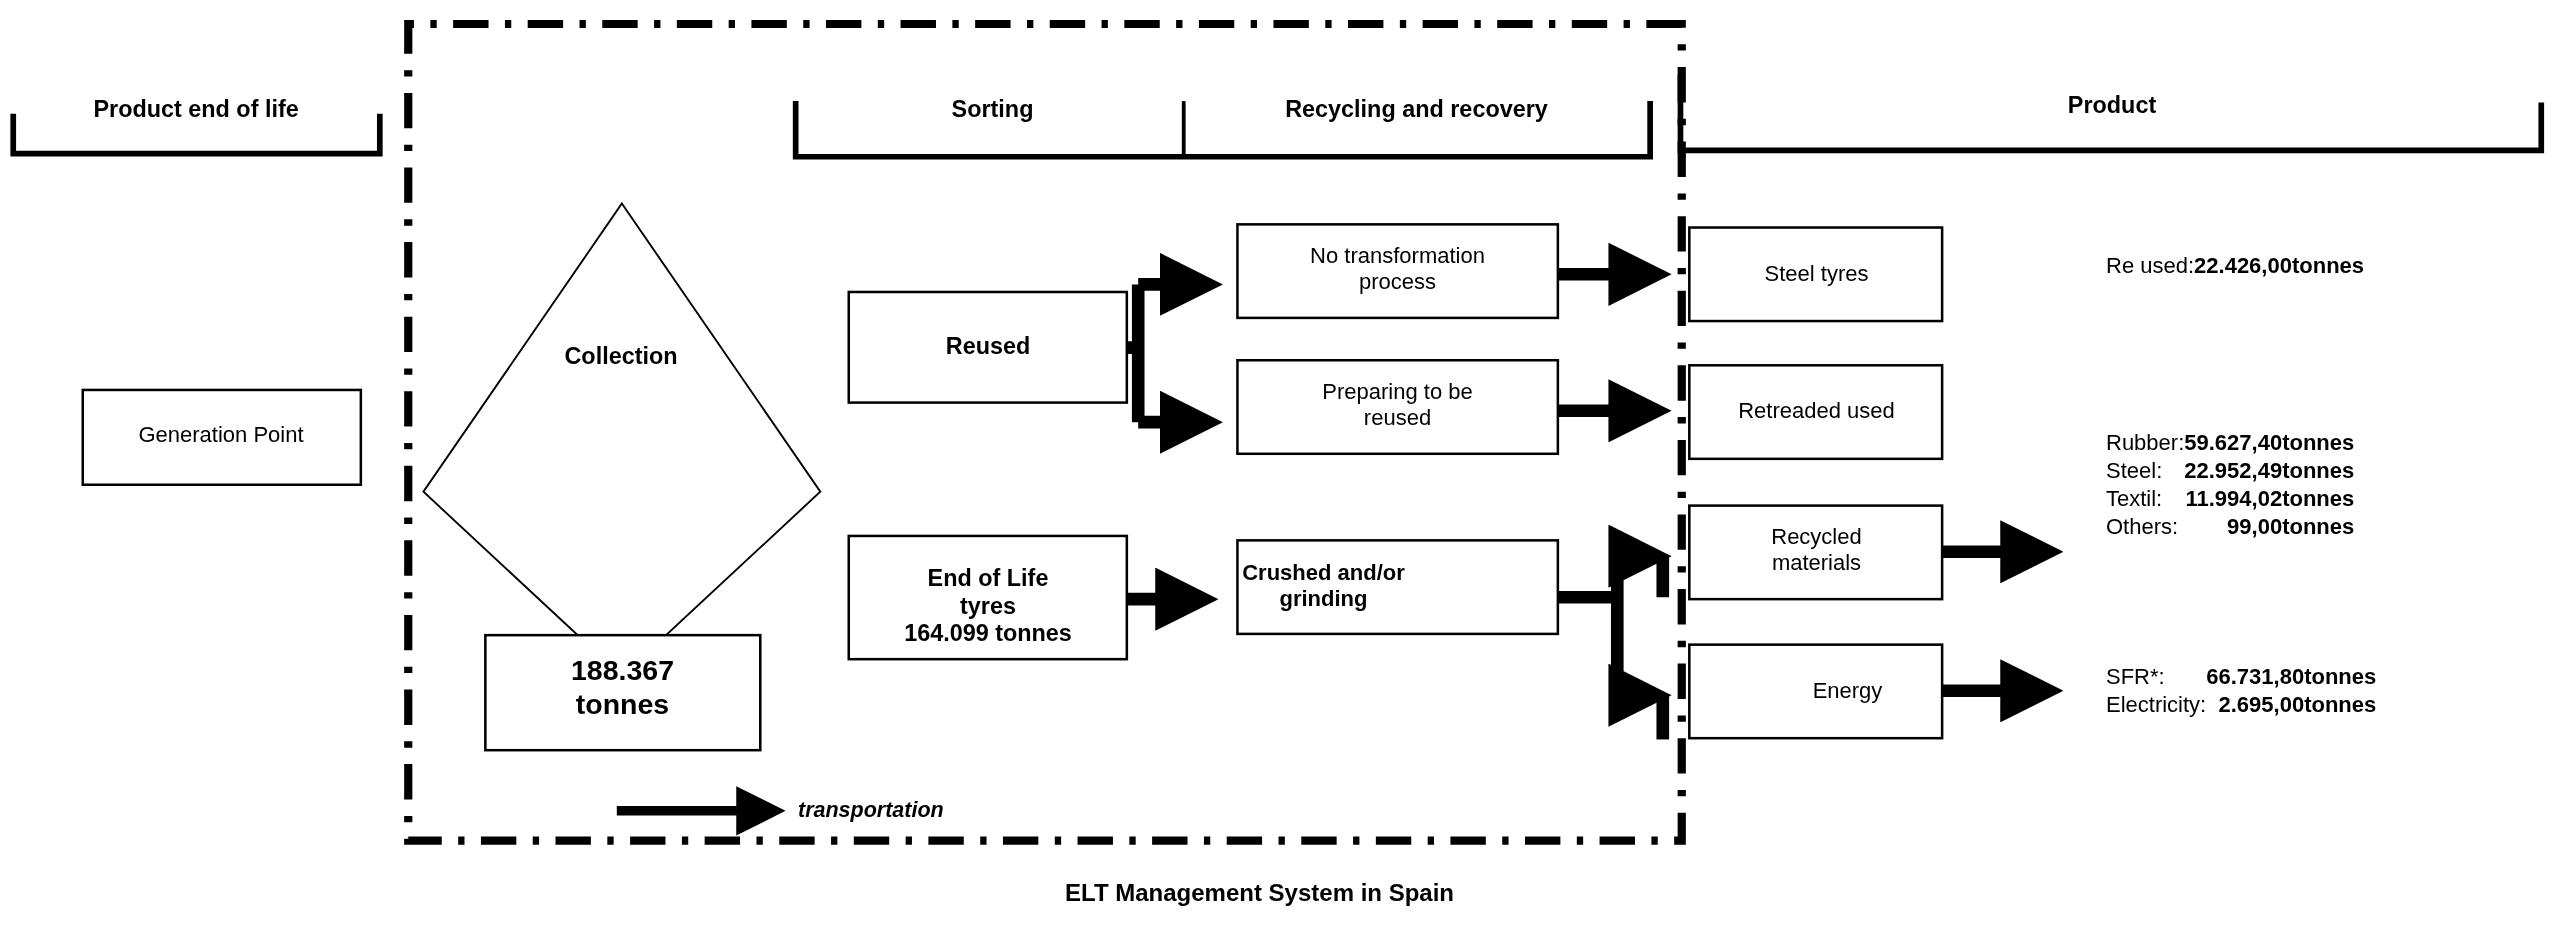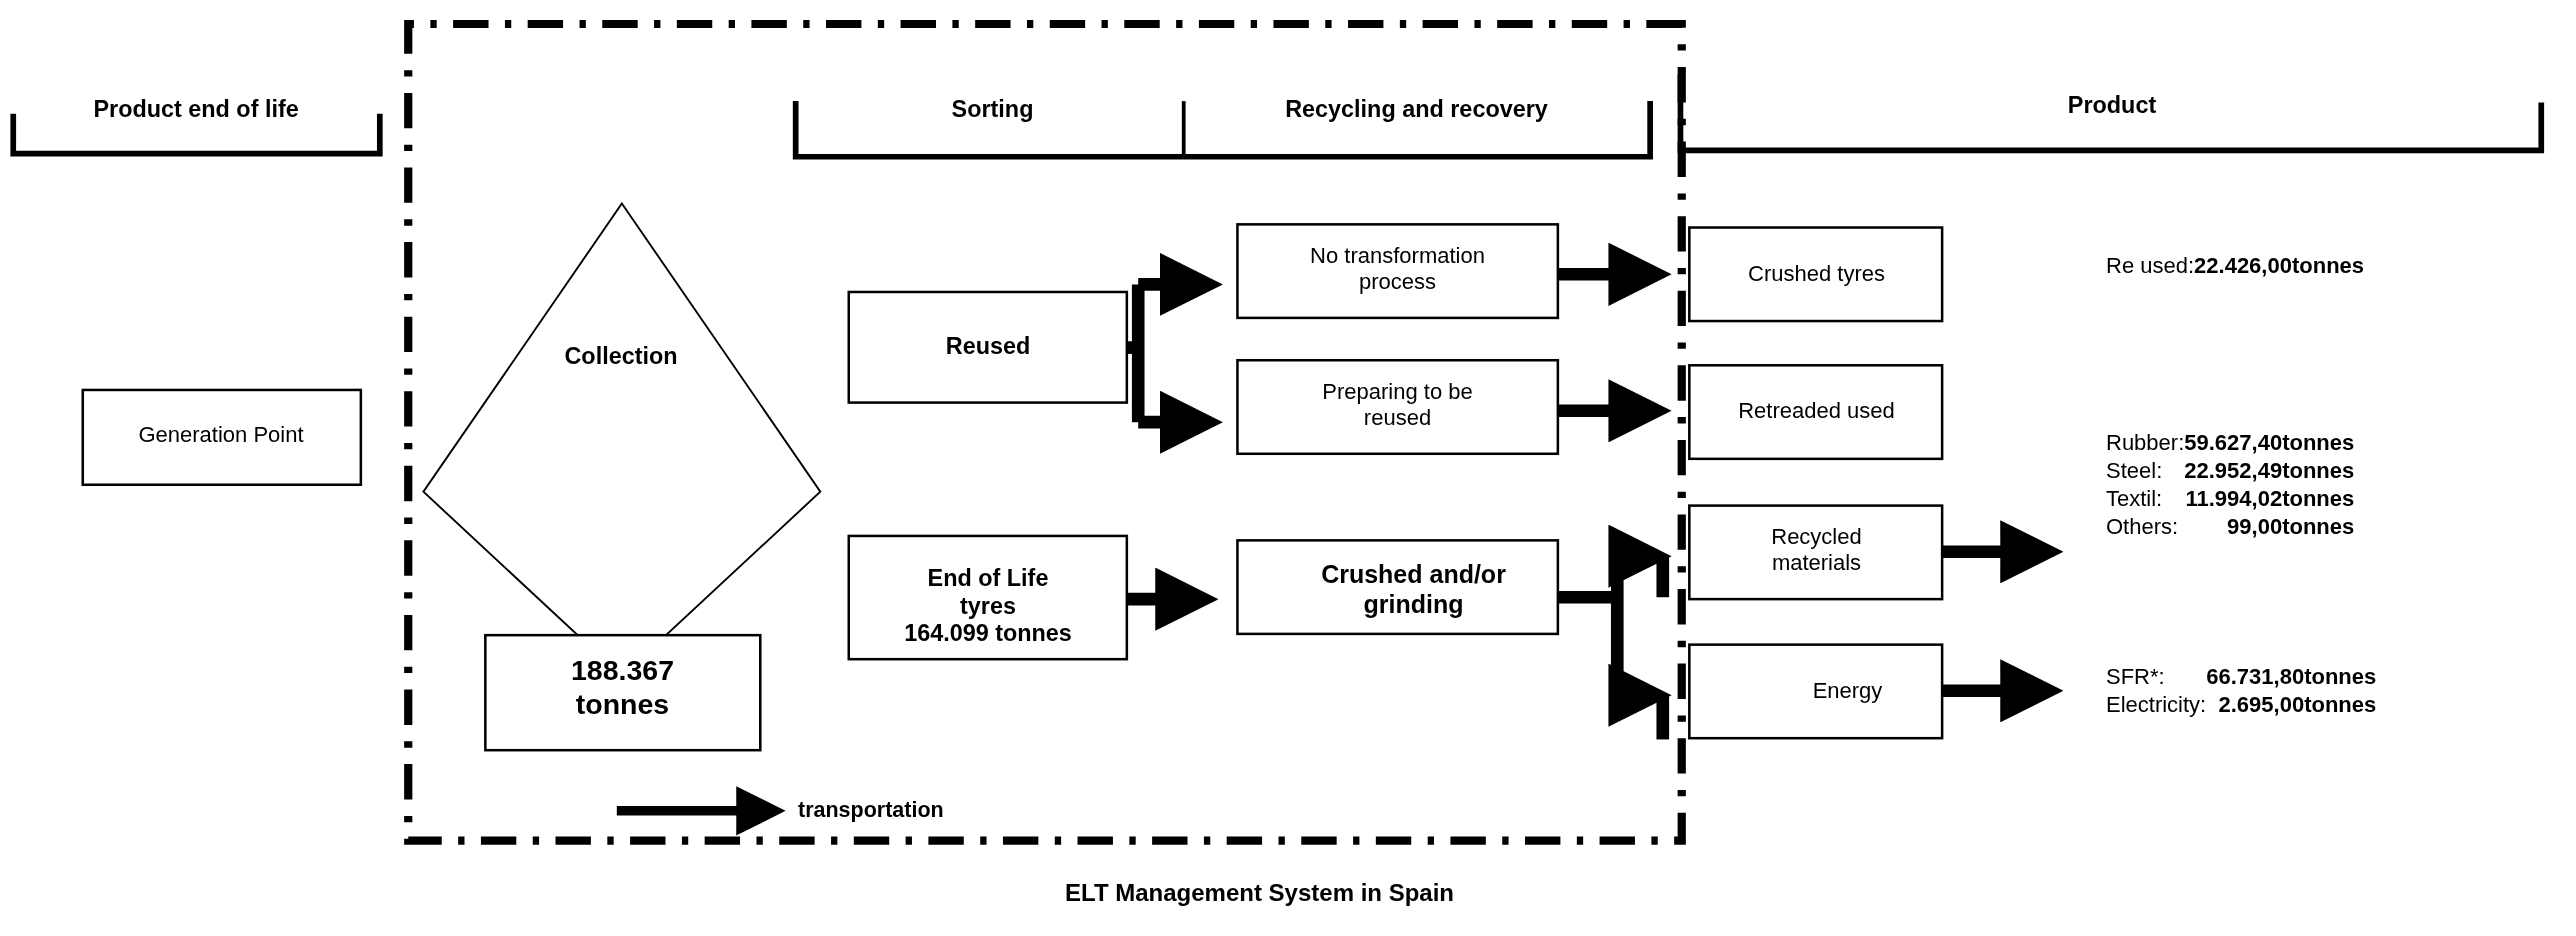--- a/index.html
+++ b/index.html
@@ -194,24 +194,24 @@
   <div class="lbl lbl-bold" style="left:849px; top:565px; width:278px; font-size:23.4px;">End of Life
 tyres
 164.099 tonnes</div>
 
   <div class="lbl" style="left:1237px; top:243px; width:321px; font-size:22px;">No transformation
 process</div>
 
   <div class="lbl" style="left:1237px; top:379px; width:321px; font-size:22px;">Preparing  to be
 reused</div>
 
-  <div class="lbl lbl-bold" style="left:1253px; top:560px; width:321px; font-size:25px;">Crushed and/or
+  <div class="lbl lbl-bold" style="left:1163px; top:560px; width:321px; font-size:22px;">Crushed and/or
 grinding</div>
 
-  <div class="lbl" style="left:1690px; top:261px; width:253px; font-size:22px;">Crushed  tyres</div>
+  <div class="lbl" style="left:1690px; top:261px; width:253px; font-size:22px;">Steel  tyres</div>
 
   <div class="lbl" style="left:1690px; top:398px; width:253px; font-size:22px;">Retreaded  used</div>
 
   <div class="lbl" style="left:1690px; top:524px; width:253px; font-size:22px;">Recycled
 materials</div>
 
   <div class="lbl" style="left:1690px; top:678px; width:253px; font-size:22px;margin-left:31px;">Energy</div>
 
   <table class="stat-table" style="left:2106px; top:253px;">
     <tbody>
@@ -256,18 +256,18 @@
           <td class="stat-unit">tonnes</td>
         </tr>
         <tr>
           <td class="stat-key">Electricity:</td>
           <td class="stat-val">2.695,00</td>
           <td class="stat-unit">tonnes</td>
         </tr>
       </tbody>
   </table>
 
-  <div class="legend-label" style="left:798px; top:798px;">transportation</div>
+  <div class="legend-label" style="left:798px; top:798px;font-style:italic;">transportation</div>
 
   <div class="caption" style="left:632px; top:879px; width:822px;">ELT Management System in Spain</div>
 
 </div>
 
 
 </body></html>

